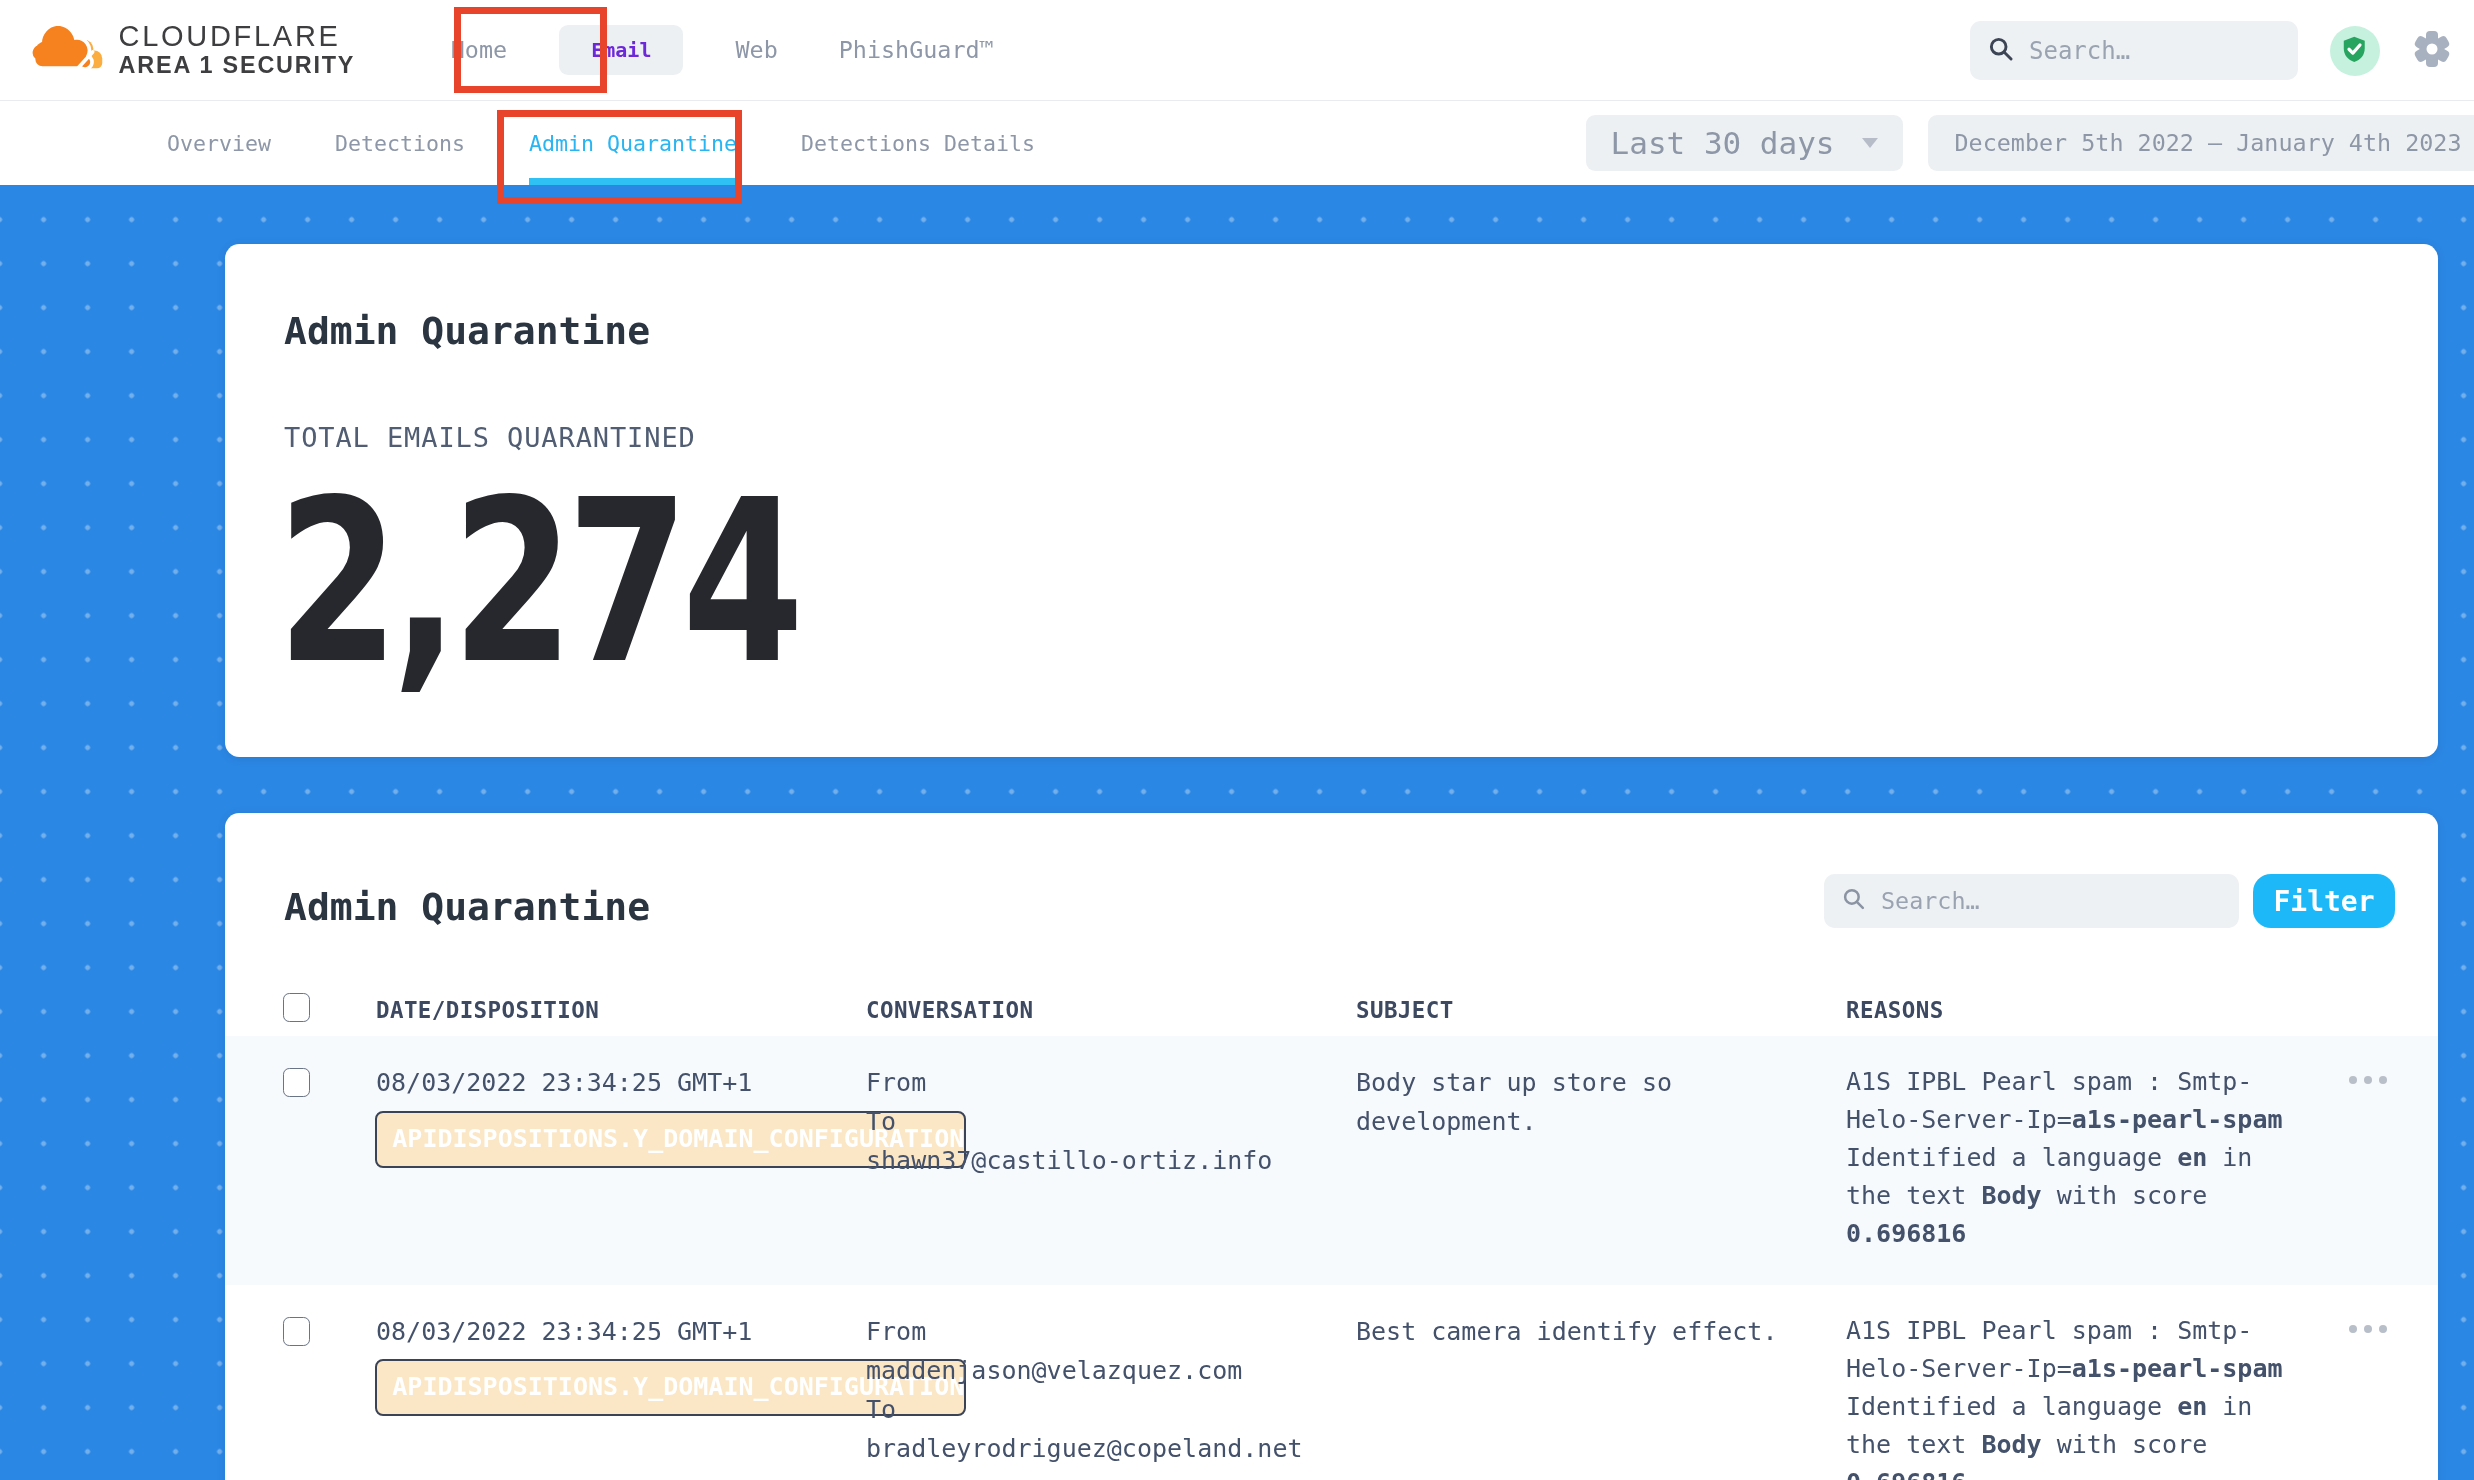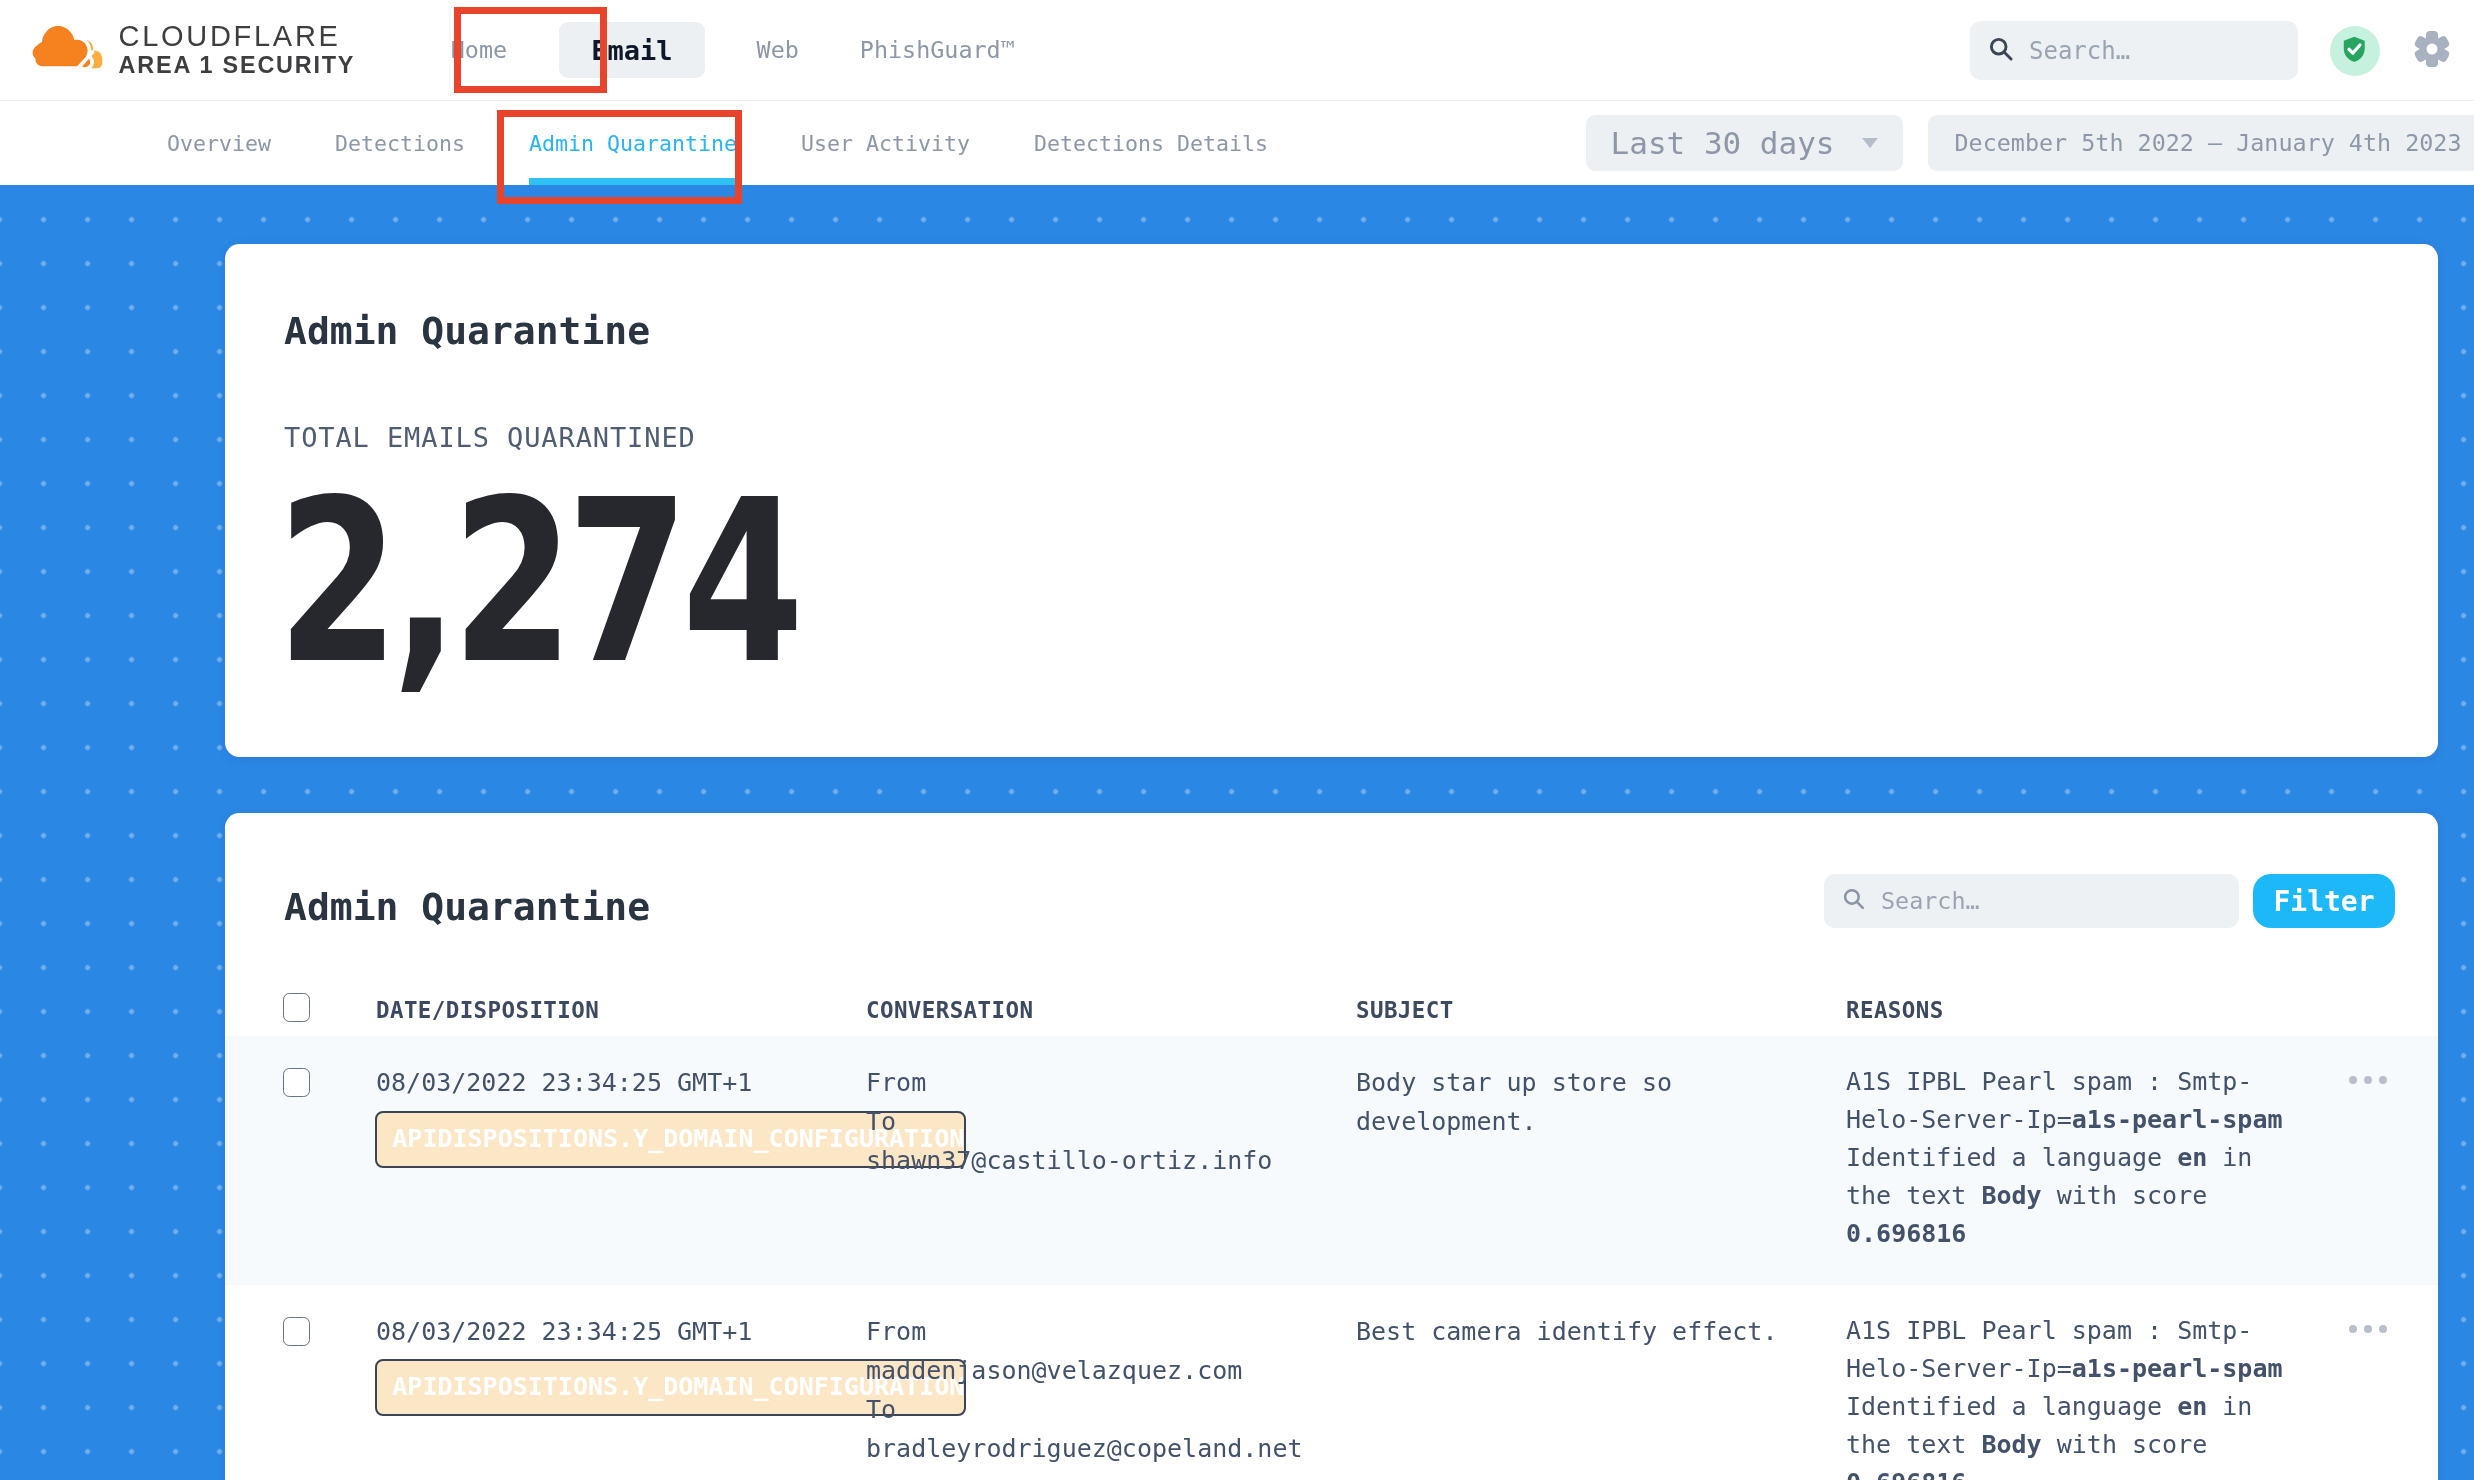--- a/index.html
+++ b/index.html
@@ -8,21 +8,21 @@
 
   
   .topbar { position:relative; height:101px; background:#fff; border-bottom:1.8px solid #e9ecef; display:flex; align-items:center; z-index:5; }
   .logo { display:flex; align-items:center; margin-left:32px; }
   .logo-text { margin-left:12.6px; font-family:"Liberation Sans", sans-serif; color:#3e3e40; }
   .logo-title { font-size:29px; font-weight:normal; letter-spacing:2.7px; line-height:1.05; }
   .logo-sub { font-size:23.4px; font-weight:bold; letter-spacing:1.8px; }
   .topnav { display:flex; align-items:center; margin-left:65px; gap:0; }
   .topnav-item { font-size:23.4px; color:#8d97a7; padding:0 30.5px; cursor:pointer; }
   .topnav-pill { background:#edf0f3; border-radius:9px; padding:12.6px 32px; margin:0 21.6px; }
-  .topnav-pill .lbl { color:#0f172a; font-weight:bold; font-size:27px; }
+  .topnav-pill .lbl { color:#6d28d9; font-weight:bold; font-size:20px; }
   .top-right { position:absolute; right:23.4px; top:0; height:101px; display:flex; align-items:center; gap:32px; }
   .searchbox { display:flex; align-items:center; background:#eef1f4; border-radius:10.8px; width:328px; height:59px; padding:0 18px; }
   .searchbox input { border:none; outline:none; background:transparent; font-family:"DejaVu Sans Mono", monospace; font-size:24px; color:#43506a; width:100%; margin-left:14.4px; }
   .searchbox input::placeholder { color:#9aa3b1; }
   .shield-badge { width:50px; height:50px; border-radius:50%; background:#c6f1de; display:flex; align-items:center; justify-content:center; }
 
   
   .subnav { position:relative; height:84px; background:#fff; display:flex; align-items:center; z-index:5; }
   .subnav-item { font-size:21.6px; color:#8d97a7; padding:0 32px; cursor:pointer; position:relative; height:84px; display:flex; align-items:center; }
   .subnav-item.active { color:#29b5f2; }
@@ -148,21 +148,20 @@
 </div>
 
 <div class="subnav">
   <div style="width:135px"></div>
   <div class="subnav-item">Overview</div>
   <div class="subnav-item">Detections</div>
   <div class="subnav-item active">
     <span>Admin Quarantine</span>
     <span class="underline"></span>
   </div>
-  <div class="subnav-item">User Activity</div>
   <div class="subnav-item">Detections Details</div>
 
   <div class="subnav-right">
     <div class="range-pill">
       <span>Last 30 days</span>
       <span class="caret-down"></span>
     </div>
     <div class="date-pill">
       <span>December 5th 2022 — January 4th 2023</span>
     </div>

